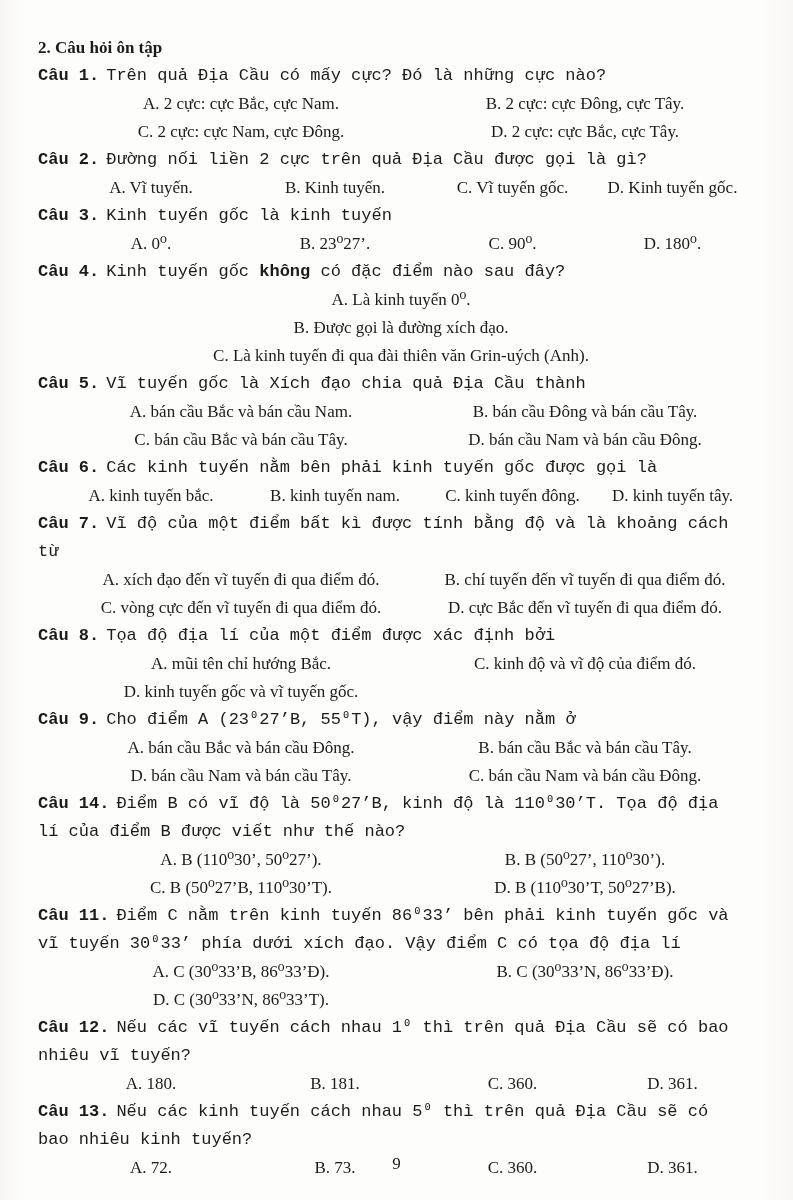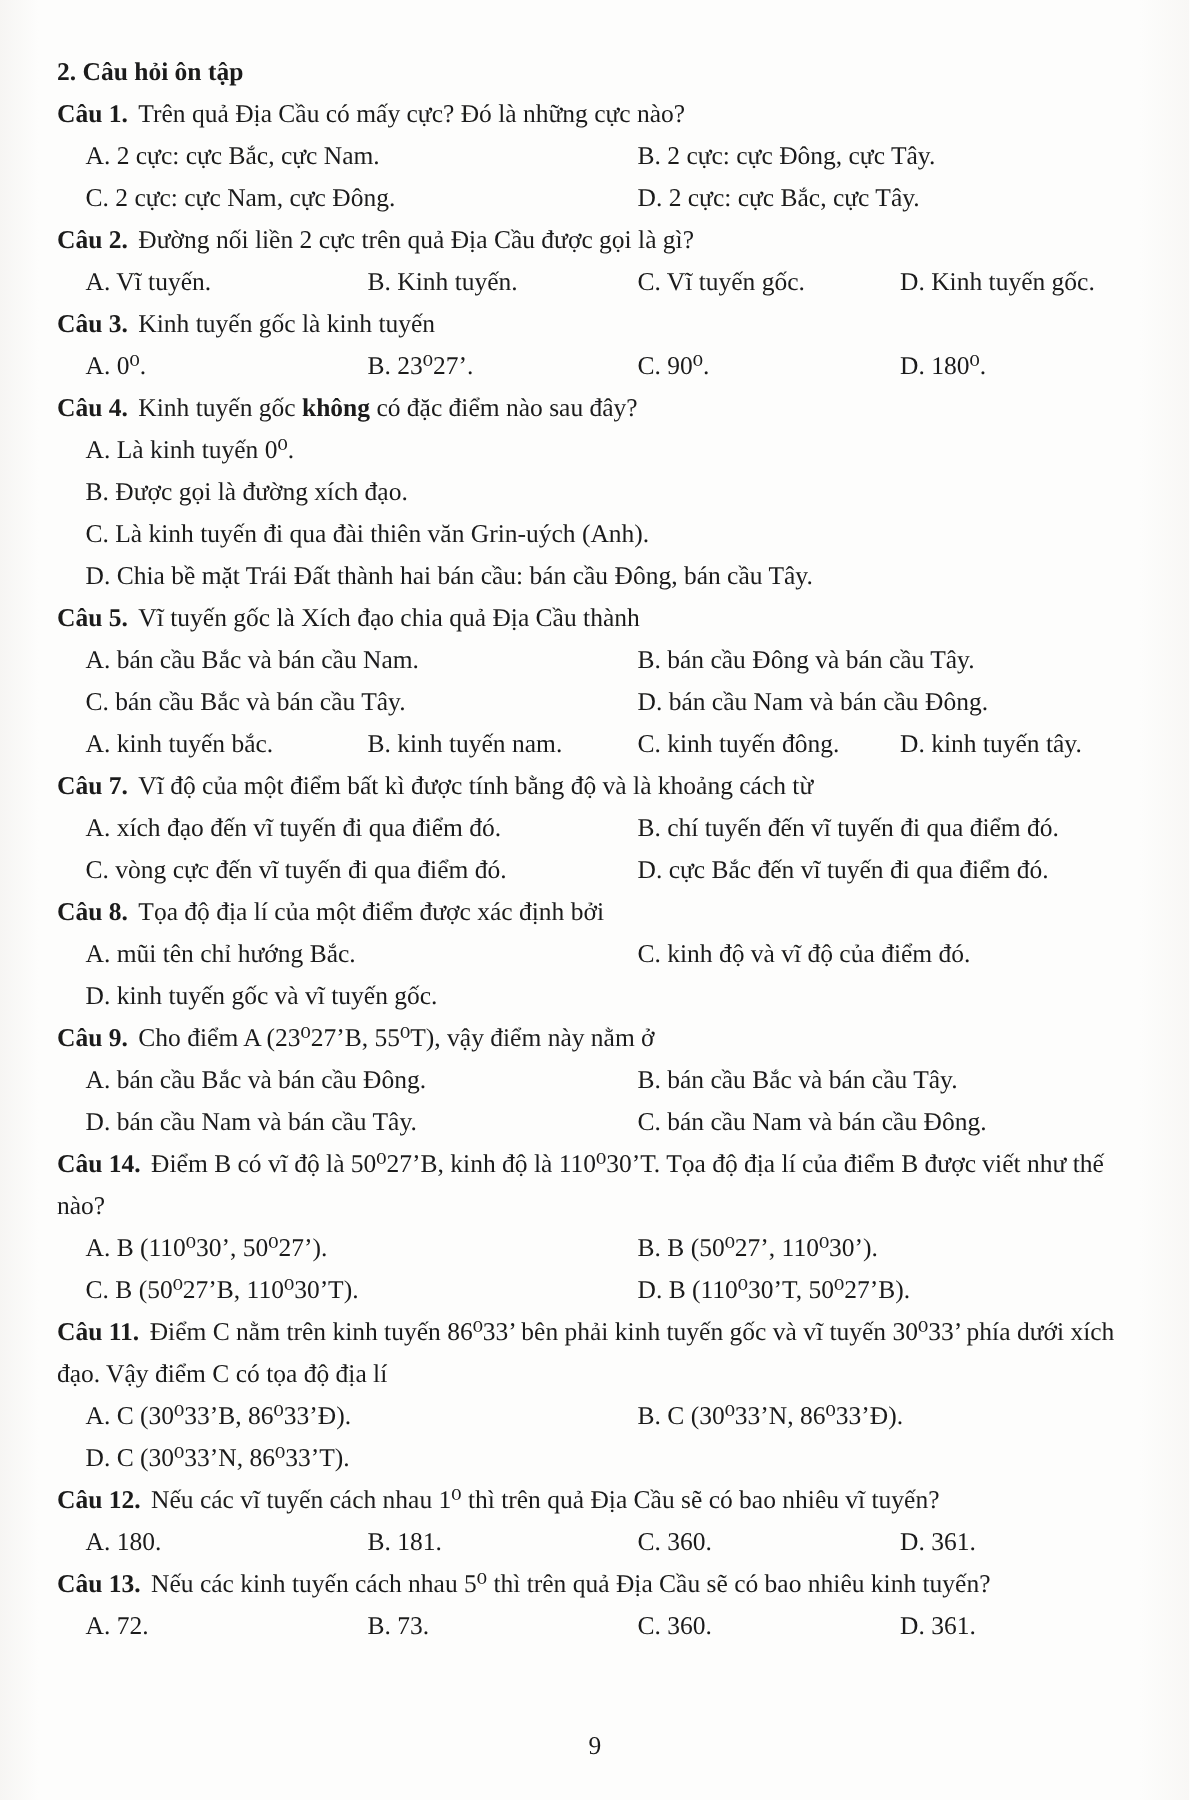--- a/index.html
+++ b/index.html
@@ -18,38 +18,38 @@
     font-size: 17px;
     line-height: 28px;
     padding: 34px 48px 0 38px;
     overflow: hidden;
   }
   .section-title {
     font-weight: bold;
     margin: 0 0 0 0;
   }
   .question { margin: 0; }
-  .q-line { margin: 0; }
+  .q-line { margin: 0; font-family: Liberation Mono, monospace; }
   .q-label {
     font-weight: bold;
     margin-right: 7px;
   }
   .options {
     margin-left: 19px;
   }
   .options.layout-1col .option { display: block; }
   .options.layout-2col {
     display: grid;
     grid-template-columns: 368px 1fr;
   }
   .options.layout-4col {
     display: grid;
     grid-template-columns: 188px 180px 175px 1fr;
   }
-  .option { display: block; white-space: nowrap; }
+  .option { display: block; white-space: nowrap; text-align: center; }
   .options.layout-1col .option,
   .options.layout-2col .option { white-space: normal; }
   .page-number {
     position: absolute;
     bottom: 22px;
     left: 0;
     width: 100%;
     text-align: center;
   }
 </style>
@@ -86,33 +86,33 @@
           <span class="option">C. 90⁰.</span>
           <span class="option">D. 180⁰.</span>
         </div>
       </div>
       <div class="question">
         <p class="q-line"><b class="q-label">Câu 4.</b><span>Kinh tuyến gốc </span><b>không</b><span> có đặc điểm nào sau đây?</span></p>
         <div class="options layout-1col">
           <span class="option">A. Là kinh tuyến 0⁰.</span>
           <span class="option">B. Được gọi là đường xích đạo.</span>
           <span class="option">C. Là kinh tuyến đi qua đài thiên văn Grin-uých (Anh).</span>
-          <span class="option">D. Chia bề mặt Trái Đất thành hai bán cầu: bán cầu Đông, bán cầu Tây.</span>
         </div>
       </div>
       <div class="question">
         <p class="q-line"><b class="q-label">Câu 5.</b><span>Vĩ tuyến gốc là Xích đạo chia quả Địa Cầu thành</span></p>
         <div class="options layout-2col">
           <span class="option">A. bán cầu Bắc và bán cầu Nam.</span>
           <span class="option">B. bán cầu Đông và bán cầu Tây.</span>
           <span class="option">C. bán cầu Bắc và bán cầu Tây.</span>
           <span class="option">D. bán cầu Nam và bán cầu Đông.</span>
         </div>
       </div>
       <div class="question">
+        <p class="q-line"><b class="q-label">Câu 6.</b><span>Các kinh tuyến nằm bên phải kinh tuyến gốc được gọi là</span></p>
         <div class="options layout-4col">
           <span class="option">A. kinh tuyến bắc.</span>
           <span class="option">B. kinh tuyến nam.</span>
           <span class="option">C. kinh tuyến đông.</span>
           <span class="option">D. kinh tuyến tây.</span>
         </div>
       </div>
       <div class="question">
         <p class="q-line"><b class="q-label">Câu 7.</b><span>Vĩ độ của một điểm bất kì được tính bằng độ và là khoảng cách từ</span></p>
         <div class="options layout-2col">

